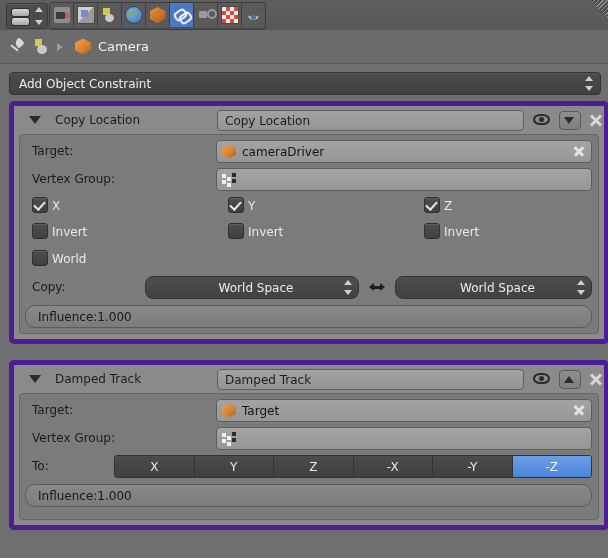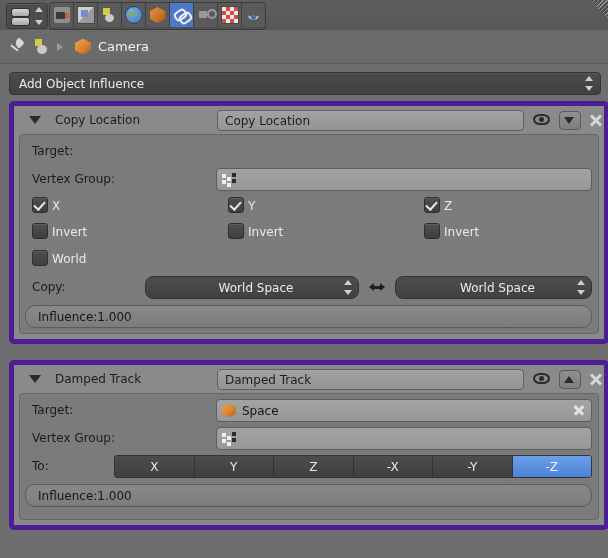--- a/index.html
+++ b/index.html
@@ -227,21 +227,21 @@
 
   <div class="breadcrumb">
     <div class="pin-icon"></div>
     <div class="bc-icon"></div>
     <div class="bc-arrow"></div>
     <div class="bc-cube"></div>
     <div class="bc-label">Camera</div>
   </div>
 
   <div class="add-constraint">
-    <div class="lbl">Add Object Influence</div>
+    <div class="lbl">Add Object Constraint</div>
     <div class="dd-arrows">
       <div class="tri-up"></div>
         <div class="tri-dn"></div>
     </div>
   </div>
 
   <div class="panel" style="top:101px;height:233px;">
 
     <div class="panel-head">
       <div class="head-tri"></div>
@@ -255,20 +255,25 @@
         <div class="pup"></div>
     </div>
     <div class="mv-btn">
         <div class="ar-dn"></div>
       </div>
     <div class="x-btn"></div>
 
     <div class="panel-inner">
 
       <div class="row-lbl" style="left:12px;top:9px;">Target:</div>
+      <div class="field" style="left:196px;top:5px;width:374px;">
+        <span class="obcube"></span>
+        <span class="ftxt">cameraDriver</span>
+        <span class="fx"></span>
+      </div>
 
       <div class="row-lbl" style="left:12px;top:37px;">Vertex Group:</div>
       <div class="field" style="left:196px;top:33px;width:374px;">
         <span class="vg-icon">
           <i class="w" style="left:0;top:1px;width:4px;height:4px;"></i>
           <i class="w" style="left:0;top:7px;width:4px;height:4px;"></i>
           <i class="w" style="left:5px;top:4px;width:4px;height:4px;"></i>
           <i class="w" style="left:5px;top:10px;width:4px;height:4px;"></i>
           <i style="left:10px;top:0;width:4px;height:4px;"></i>
           <i style="left:10px;top:6px;width:4px;height:4px;"></i>
@@ -338,21 +343,21 @@
     <div class="mv-btn">
         <div class="ar-up"></div>
       </div>
     <div class="x-btn"></div>
 
     <div class="panel-inner">
 
       <div class="row-lbl" style="left:12px;top:9px;">Target:</div>
       <div class="field" style="left:196px;top:5px;width:374px;">
         <span class="obcube"></span>
-        <span class="ftxt">Space</span>
+        <span class="ftxt">Target</span>
         <span class="fx"></span>
       </div>
 
       <div class="row-lbl" style="left:12px;top:37px;">Vertex Group:</div>
       <div class="field" style="left:196px;top:33px;width:374px;">
         <span class="vg-icon">
           <i class="w" style="left:0;top:1px;width:4px;height:4px;"></i>
           <i class="w" style="left:0;top:7px;width:4px;height:4px;"></i>
           <i class="w" style="left:5px;top:4px;width:4px;height:4px;"></i>
           <i class="w" style="left:5px;top:10px;width:4px;height:4px;"></i>

